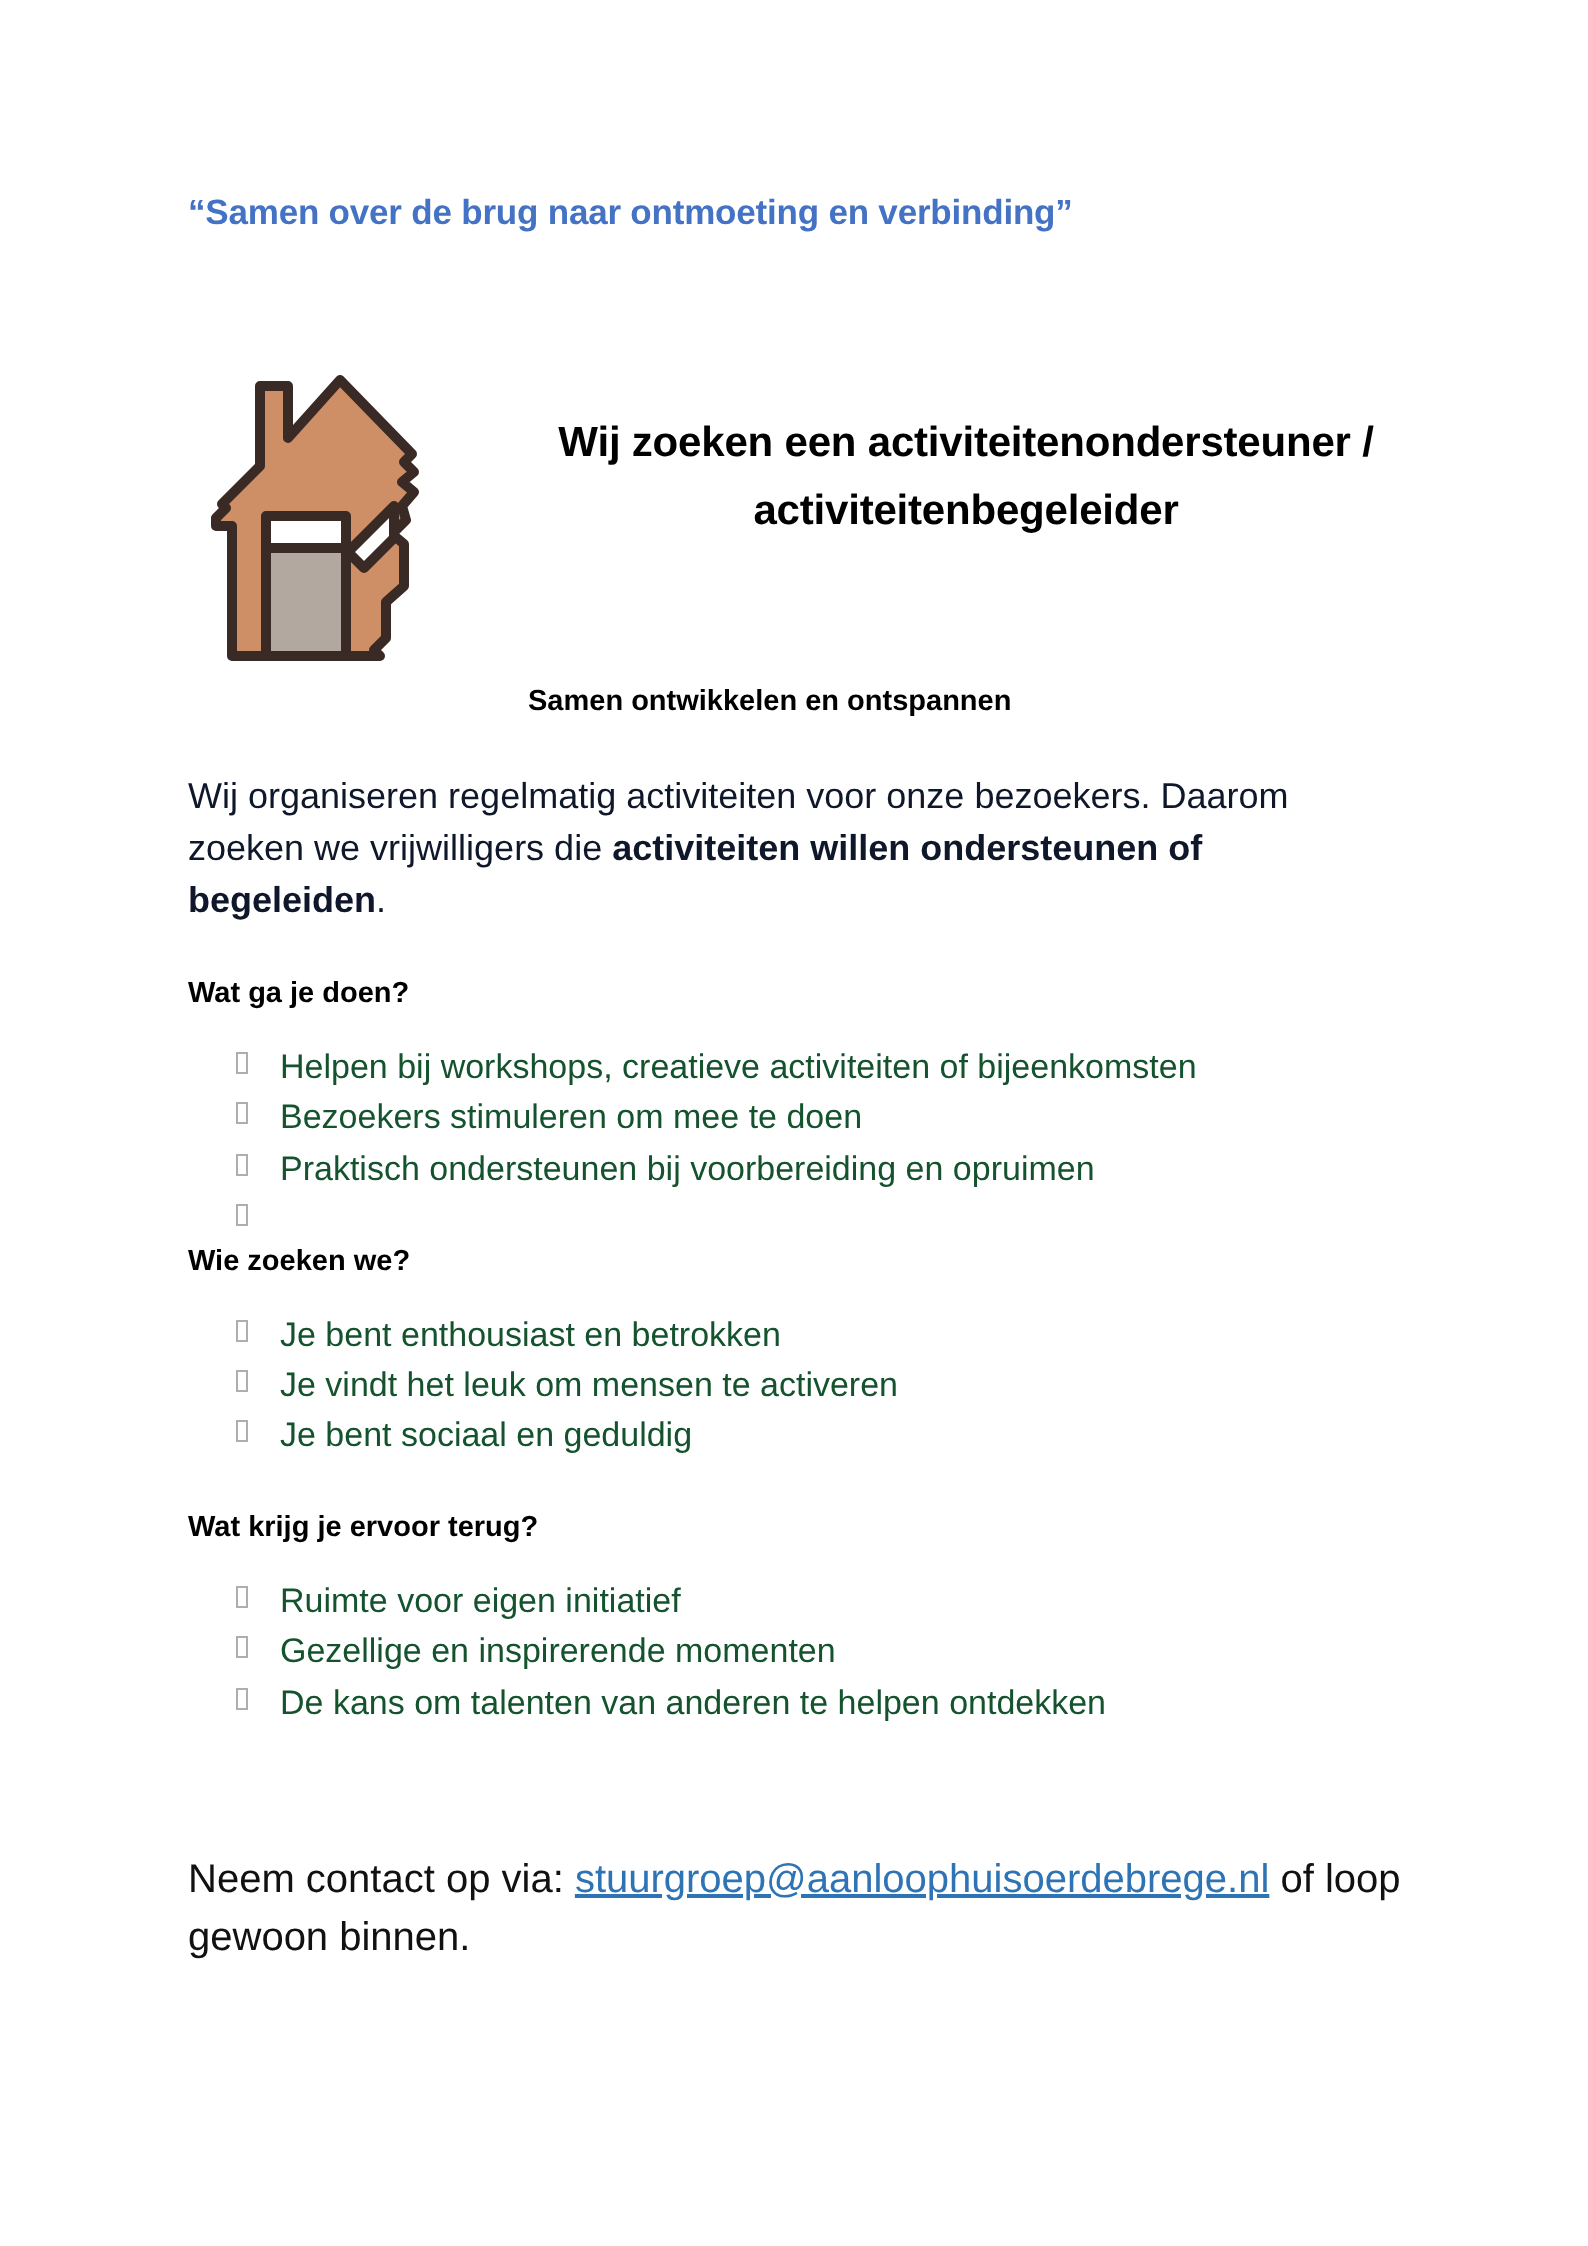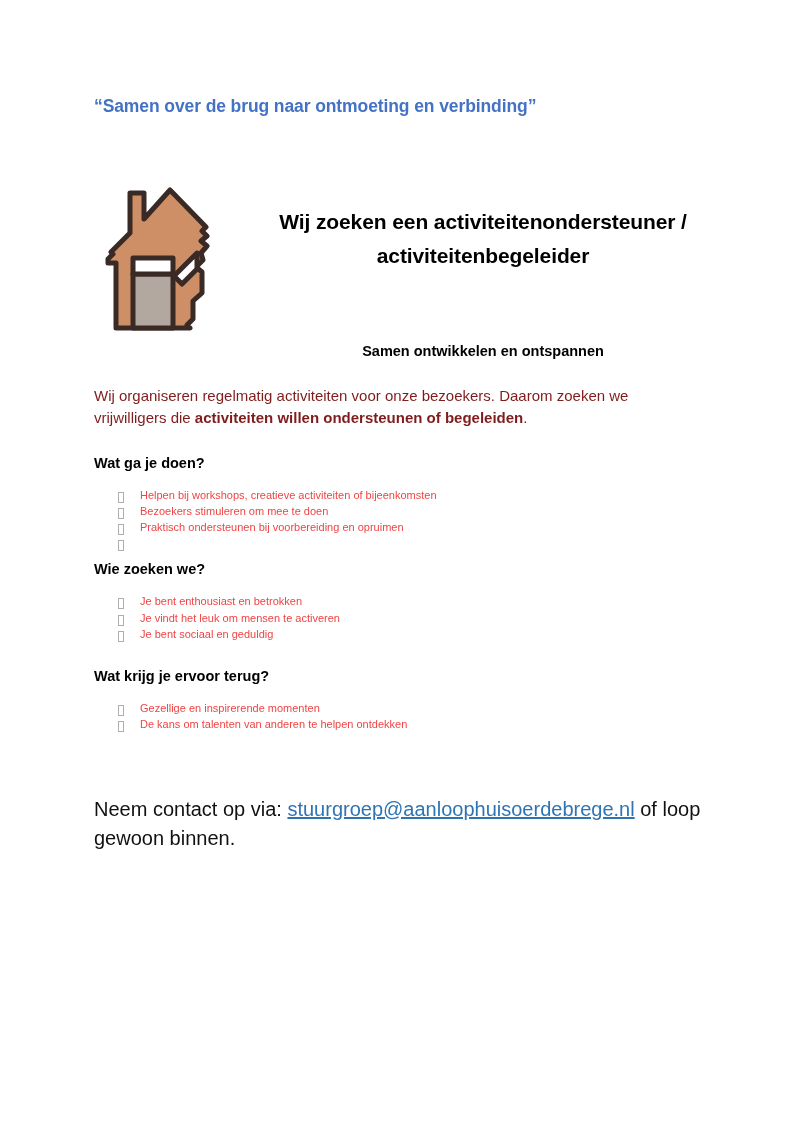--- a/index.html
+++ b/index.html
@@ -56,55 +56,54 @@
     font-weight: bold;
     line-height: 1.6;
     color: #000000;
     letter-spacing: -0.1px;
   }
 
   
   .subtitle {
     margin: 14px 0 0 0;
     padding-left: 170px;
-    text-align: center;
     font-size: 14.5px;
     font-weight: bold;
     color: #000000;
   }
 
   
   .intro {
     margin: 26px 0 0 0;
-    font-size: 15px;
+    font-size: 18px;
     line-height: 1.45;
-    color: #7f1d1d;
+    color: #0f172a;
   }
   .intro b { font-weight: bold; }
 
   
   .section-heading {
     margin: 26px 0 0 0;
     font-size: 14.5px;
     font-weight: bold;
     color: #000000;
   }
 
   
   ul.bullets {
     list-style: none;
     margin: 16px 0 0 0;
     padding: 0;
   }
   ul.bullets li {
     position: relative;
     padding-left: 46px;
-    font-size: 11px;
+    font-size: 17px;
     line-height: 1.48;
-    color: #ef4444;
+    color: #14532d;
   }
   .tofu {
     position: absolute;
     left: 24px;
     top: 5px;
     display: inline-block;
     width: 6px;
     height: 11px;
     border: 1px solid #aeaeae;
     background: #ffffff;
@@ -216,20 +215,24 @@
       <li>
         <span class="tofu"></span>
         <span>Je bent sociaal en geduldig</span>
       </li>
     </ul>
 
     <h3 class="section-heading">Wat krijg je ervoor terug?</h3>
     <ul class="bullets">
       <li>
         <span class="tofu"></span>
+        <span>Ruimte voor eigen initiatief</span>
+      </li>
+      <li>
+        <span class="tofu"></span>
         <span>Gezellige en inspirerende momenten</span>
       </li>
       <li>
         <span class="tofu"></span>
         <span>De kans om talenten van anderen te helpen ontdekken</span>
       </li>
     </ul>
 
     <p class="contact">
       <span>Neem contact op via: </span><a href="#">stuurgroep@aanloophuisoerdebrege.nl</a><span> of loop gewoon binnen.</span>

